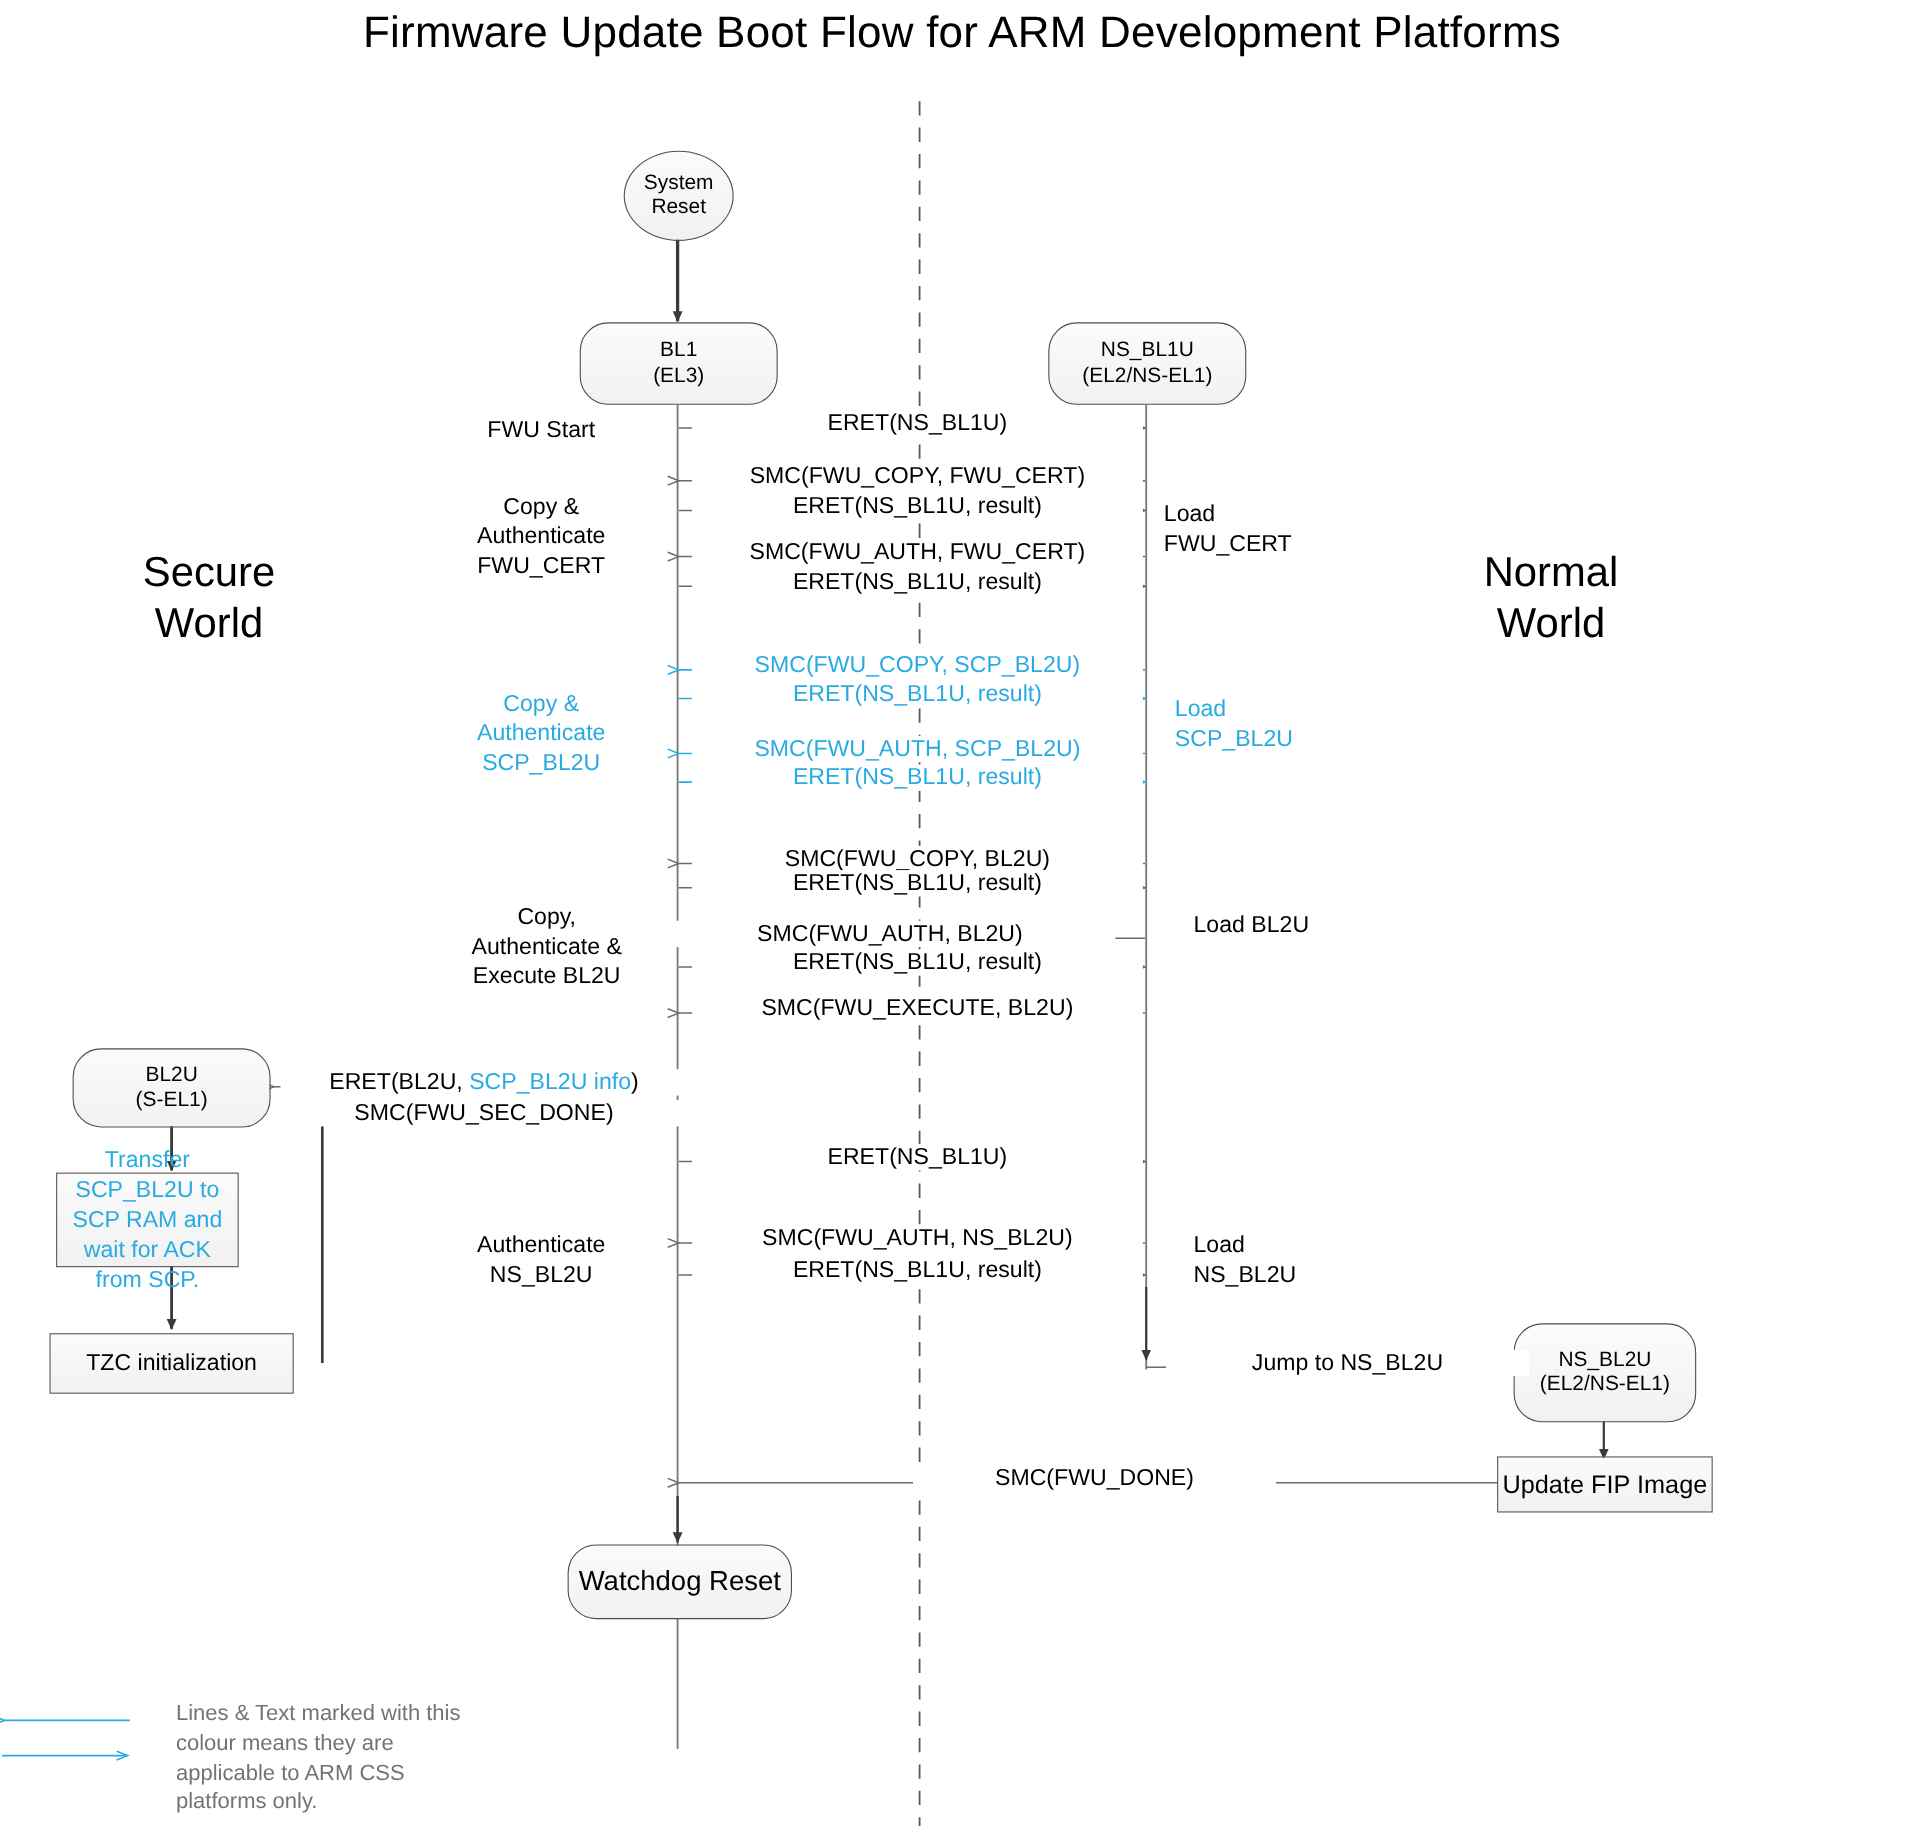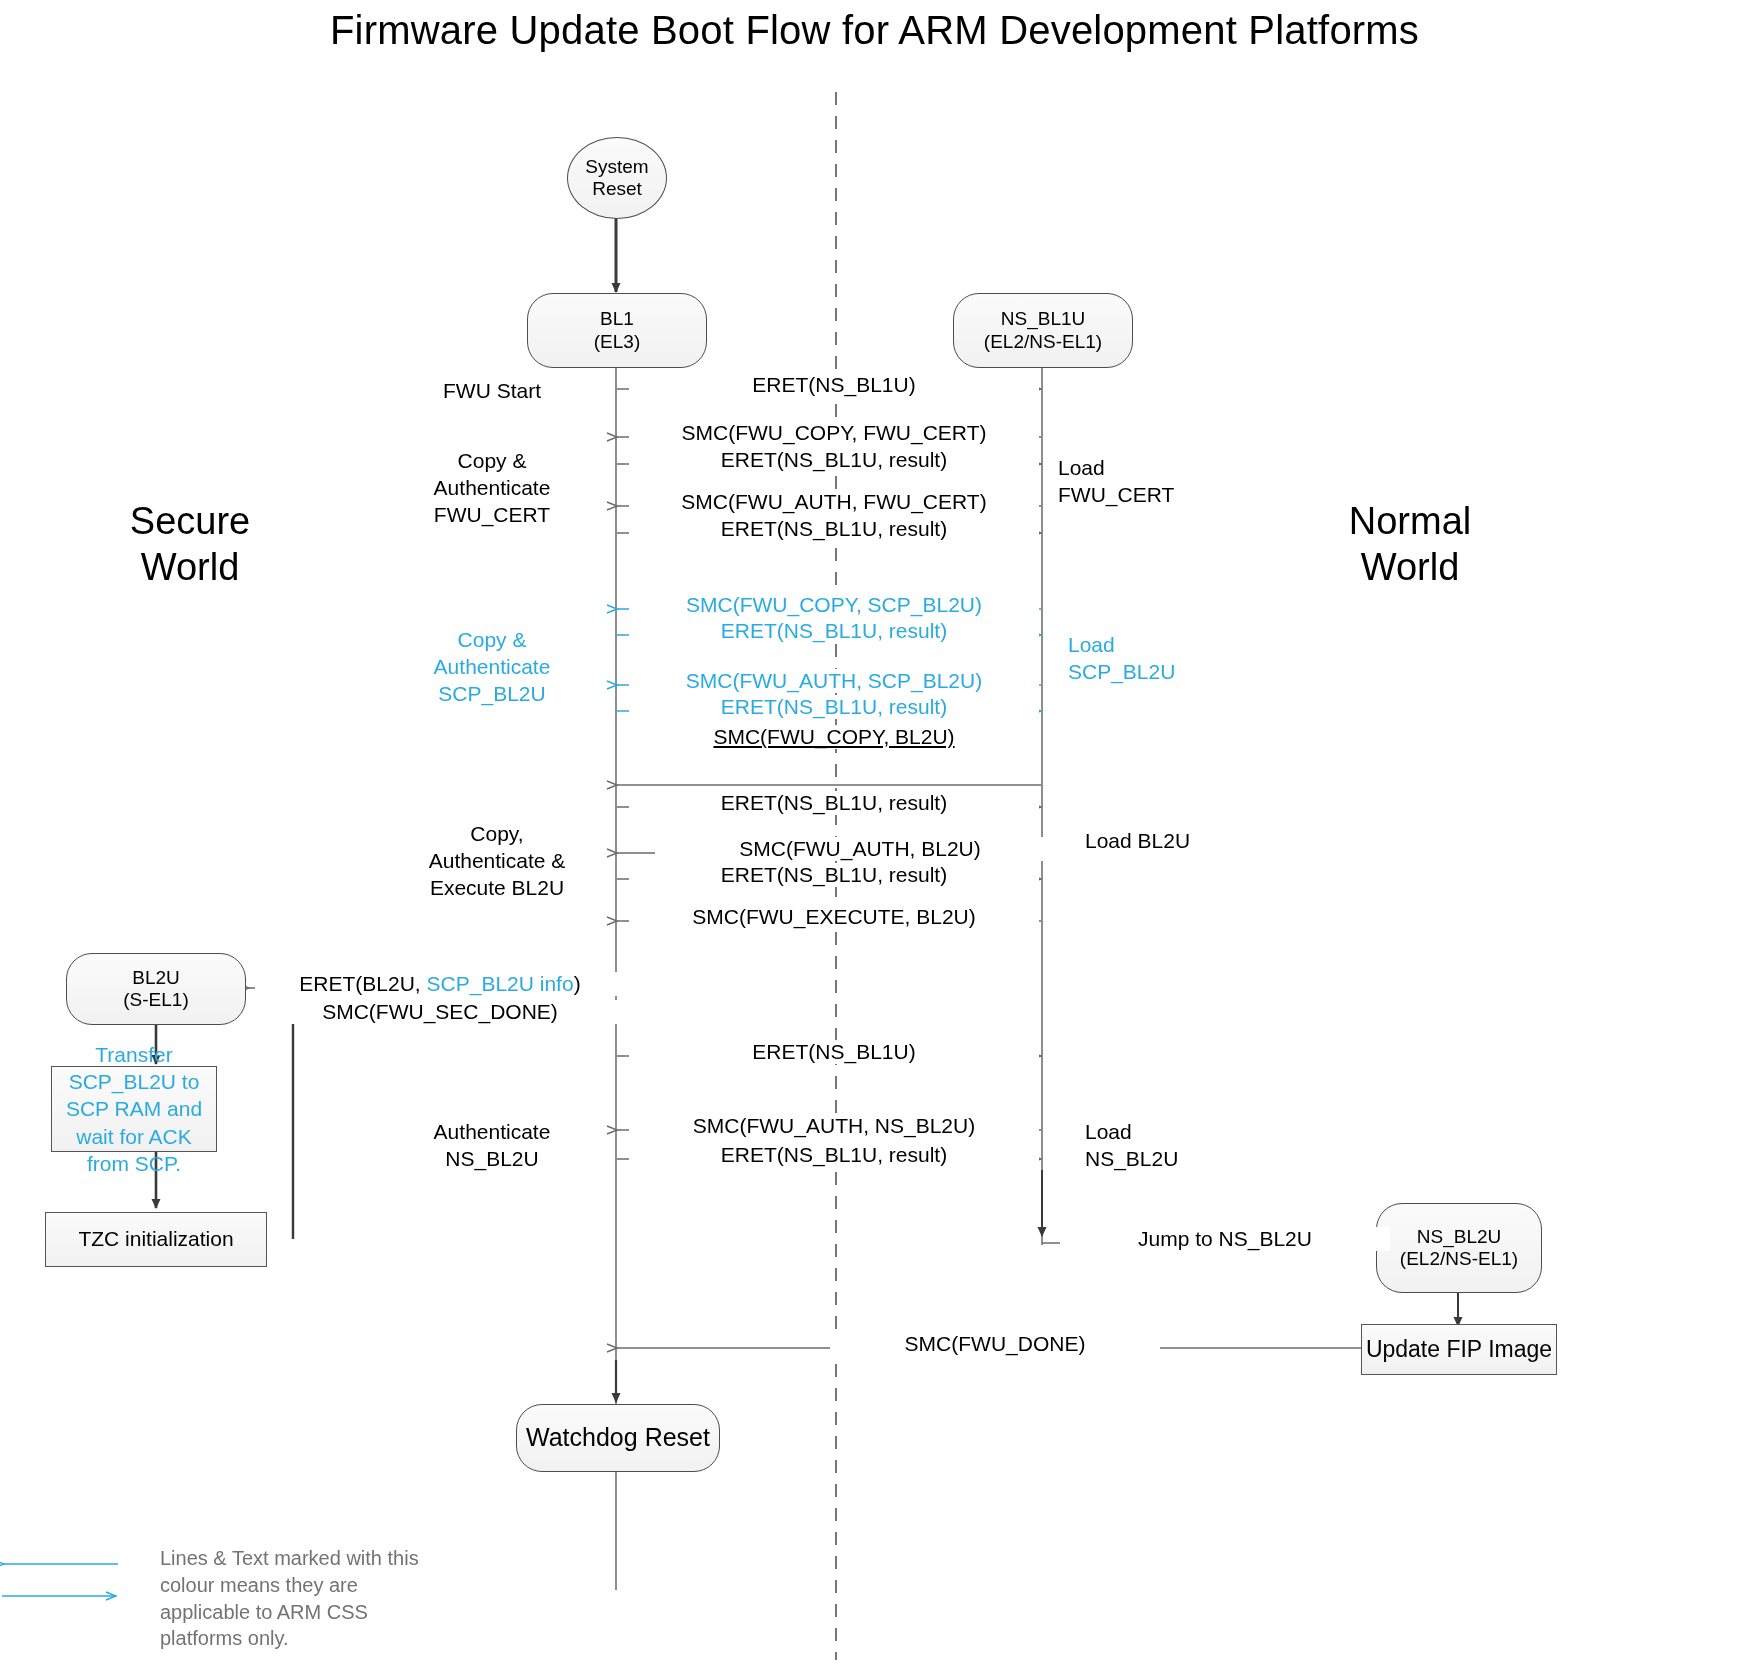--- a/index.html
+++ b/index.html
@@ -199,23 +199,23 @@
   <div class="msg" style="left:629px;top:421px;width:400px;">SMC(FWU_COPY, FWU_CERT)</div>
   <div class="msg" style="left:629px;top:448px;width:400px;">ERET(NS_BL1U, result)</div>
   <div class="msg" style="left:629px;top:490px;width:400px;">SMC(FWU_AUTH, FWU_CERT)</div>
   <div class="msg" style="left:629px;top:517px;width:400px;">ERET(NS_BL1U, result)</div>
 
   <div class="msg cy" style="left:629px;top:593px;width:400px;">SMC(FWU_COPY, SCP_BL2U)</div>
   <div class="msg cy" style="left:629px;top:619px;width:400px;">ERET(NS_BL1U, result)</div>
   <div class="msg cy" style="left:629px;top:669px;width:400px;">SMC(FWU_AUTH, SCP_BL2U)</div>
   <div class="msg cy" style="left:629px;top:695px;width:400px;">ERET(NS_BL1U, result)</div>
 
-  <div class="msg" style="left:629px;top:725px;width:400px;text-decoration:underline;">SMC(FWU_COPY, BL2U)</div>
+  <div class="msg" style="left:629px;top:769px;width:400px;">SMC(FWU_COPY, BL2U)</div>
   <div class="msg" style="left:629px;top:791px;width:400px;">ERET(NS_BL1U, result)</div>
-  <div class="msg" style="left:655px;top:837px;width:400px;">SMC(FWU_AUTH, BL2U)</div>
+  <div class="msg" style="left:604px;top:837px;width:400px;">SMC(FWU_AUTH, BL2U)</div>
   <div class="msg" style="left:629px;top:863px;width:400px;">ERET(NS_BL1U, result)</div>
   <div class="msg" style="left:629px;top:905px;width:400px;">SMC(FWU_EXECUTE, BL2U)</div>
 
   <div class="msg" style="left:255px;top:972px;width:360px;">
     <span>ERET(BL2U, </span><span class="mix-cy">SCP_BL2U info</span><span>)</span>
   </div>
 
   <div class="msg" style="left:255px;top:1000px;width:360px;">SMC(FWU_SEC_DONE)</div>
 
   <div class="msg" style="left:629px;top:1040px;width:400px;">ERET(NS_BL1U)</div>

